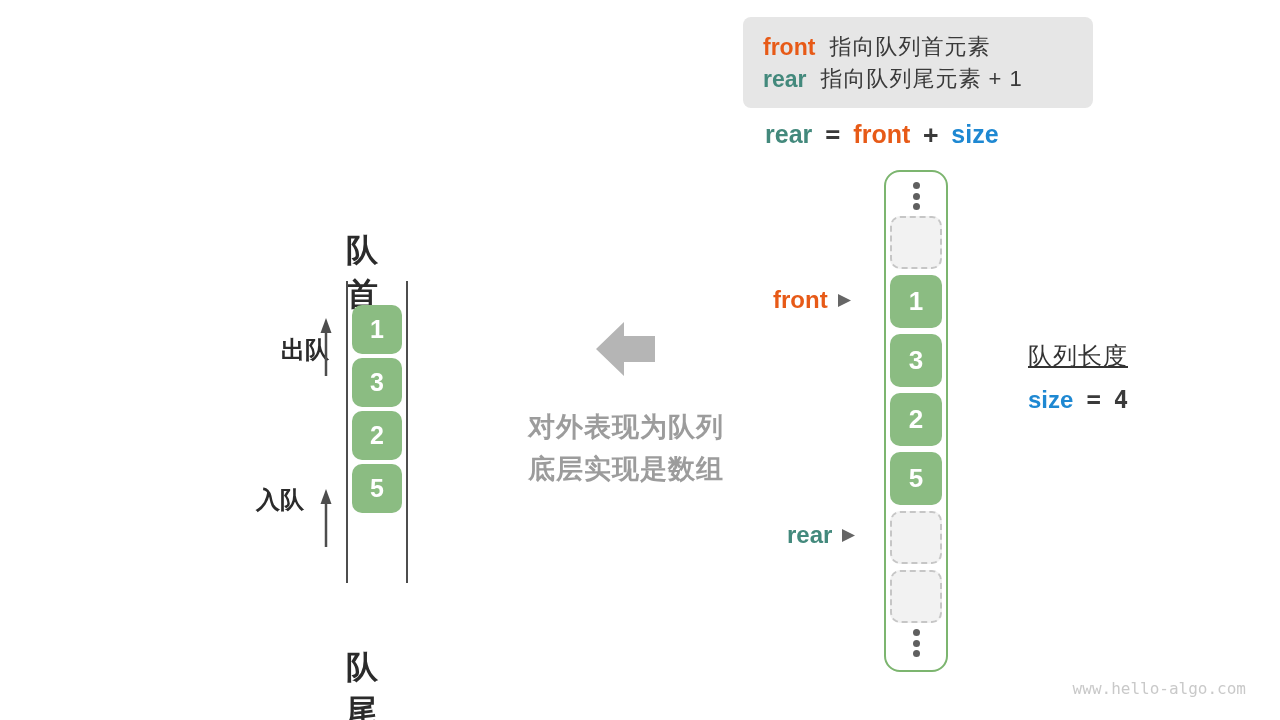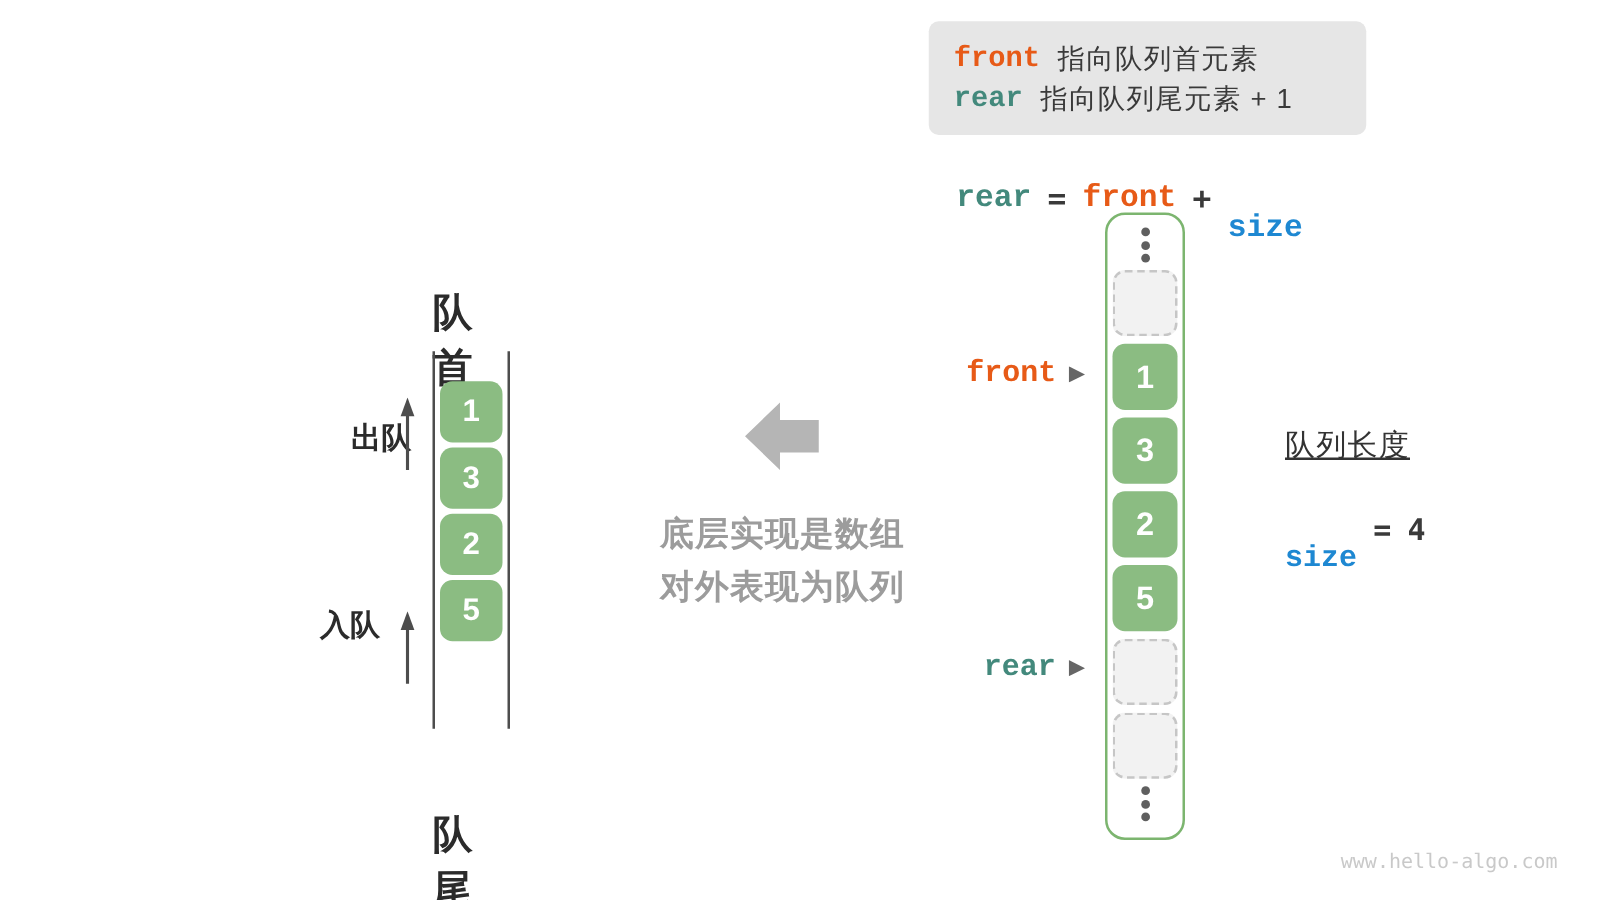--- a/index.html
+++ b/index.html
@@ -1,22 +1,22 @@
 <!DOCTYPE html>
 <html><head>
 <meta charset="utf-8">
 <style>
   * { margin: 0; padding: 0; box-sizing: border-box; }
   html, body { width: 1280px; height: 720px; background: #ffffff; overflow: hidden; }
   body { font-family: "Liberation Sans", "DejaVu Sans", sans-serif; }
   .canvas { position: relative; width: 1280px; height: 720px; background: #fff; }
-  .mono { font-family: Liberation Mono, monospace; font-weight: bold; }
+  .mono { font-family: Liberation Sans, sans-serif; font-weight: bold; }
   .orange { color: #E75A17; }
   .teal { color: #43897C; }
-  .blue { color: #1E88D2; margin-top: 48px; }
+  .blue { color: #1E88D2; }
 
   
   .info-box {
     position: absolute; left: 743px; top: 17px; width: 350px; height: 91px;
     background: #E6E6E6; border-radius: 8px; padding: 13px 20px;
     display: flex; flex-direction: column; justify-content: center;
   }
   .info-line { display: flex; align-items: center; line-height: 32px; font-size: 22px; }
   .info-line .kw { font-size: 23px; margin-right: 14px; }
   .info-line .cn { color: #3A3A3A; letter-spacing: 1px; }
@@ -134,22 +134,22 @@
     <line x1="8" y1="58" x2="8" y2="13" stroke="#4D4D4D" stroke-width="2.5"></line>
     <polygon points="8,0 2.5,15 13.5,15" fill="#4D4D4D"></polygon>
   </svg>
 
   <div class="q-label" style="left:346px; top:632px;margin-top:14px;">队尾</div>
 
   <svg class="big-arrow" width="60" height="57">
     <polygon points="0,28 28,1 28,15 59,15 59,41 28,41 28,55" fill="#B5B5B5"></polygon>
   </svg>
   <div class="mid-caption">
+    <div>对外表现为队列</div>
     <div>底层实现是数组</div>
-    <div>对外表现为队列</div>
   </div>
 
   <div class="array-box">
     <div class="dots">
         <i></i>
         <i></i>
         <i></i>
       </div>
     <div class="acell empty"></div>
     <div class="acell filled">1</div>

